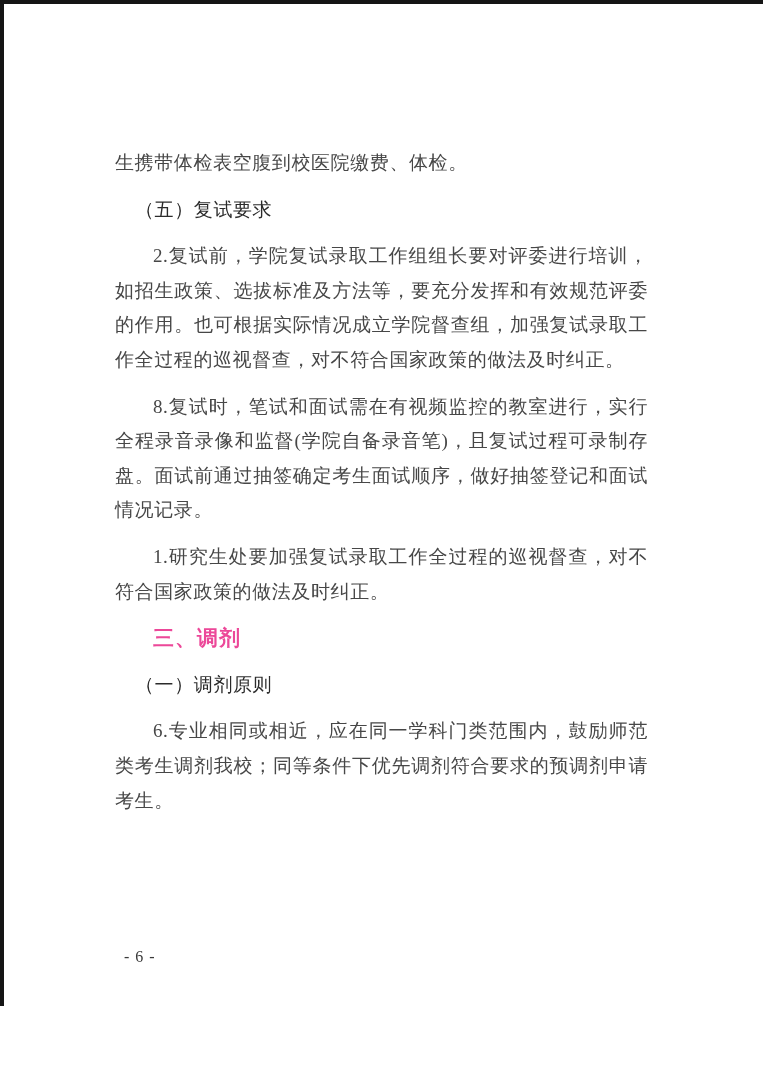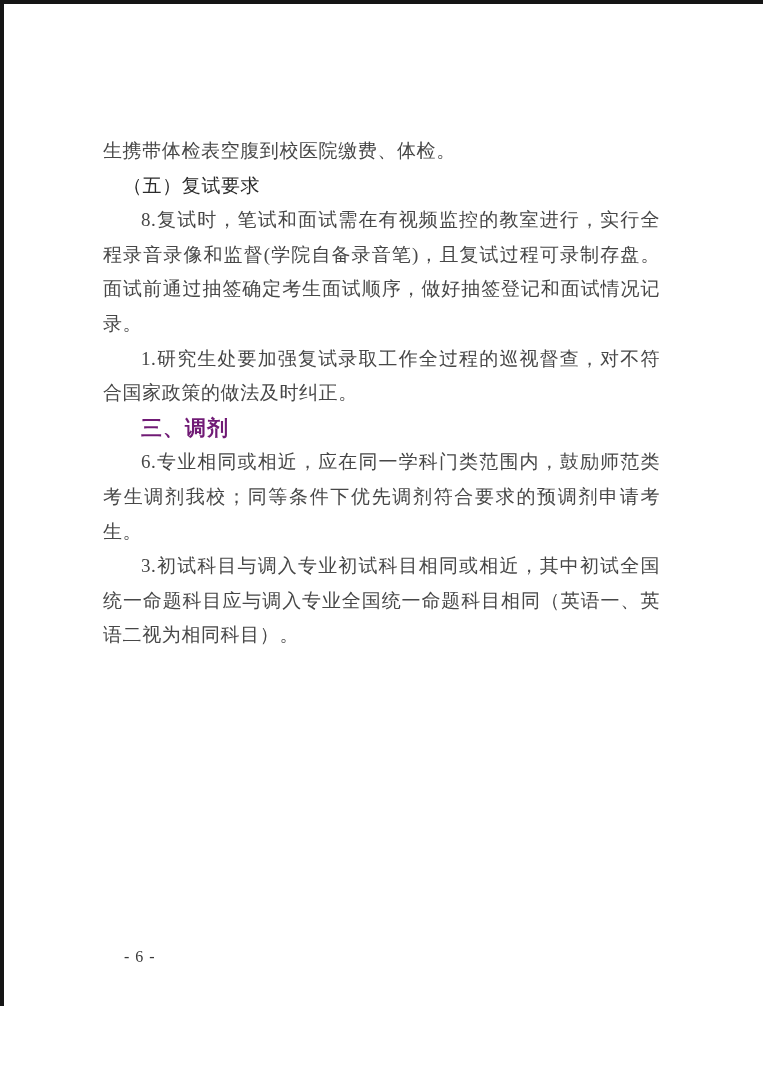--- a/index.html
+++ b/index.html
@@ -35,34 +35,34 @@
     position: absolute;
     left: 103px;
     top: 134px;
     width: 557px;
     font-size: 19px;
     line-height: 34.6px;
     letter-spacing: 0.6px;
     color: #474747;
     text-align: justify;
   }
-  .block { margin: 0; padding: 0; }
+  .block { margin: 12px; padding: 0; }
   .cont  { text-indent: 0; }
   .para  { text-indent: 38px; }
   .h2 {
     text-indent: 20px;
     font-weight: normal;
     color: #2b2b2b;
   }
   .h1 {
     text-indent: 38px;
     font-weight: bold;
     font-family: "Liberation Sans", "DejaVu Sans", sans-serif;
     font-size: 21px;
-    color: #701a75;
+    color: #ec4899;
     letter-spacing: 1px;
   }
   .page-number {
     position: absolute;
     left: 124px;
     top: 948px;
     font-size: 16px;
     letter-spacing: 1px;
     color: #3a3a3a;
     font-family: "Liberation Serif", "DejaVu Serif", serif;
@@ -71,21 +71,22 @@
 </head>
 <body>
 
 <div class="page">
   <div class="border-top"></div>
   <div class="border-left"></div>
 
   <div class="doc-content">
     <p class="block cont">生携带体检表空腹到校医院缴费、体检。</p>
     <p class="block h2">（五）复试要求</p>
+    <p class="block para">2.复试前，学院复试录取工作组组长要对评委进行培训，如招生政策、选拔标准及方法等，要充分发挥和有效规范评委的作用。也可根据实际情况成立学院督查组，加强复试录取工作全过程的巡视督查，对不符合国家政策的做法及时纠正。</p>
     <p class="block para">8.复试时，笔试和面试需在有视频监控的教室进行，实行全程录音录像和监督(学院自备录音笔)，且复试过程可录制存盘。面试前通过抽签确定考生面试顺序，做好抽签登记和面试情况记录。</p>
     <p class="block para">1.研究生处要加强复试录取工作全过程的巡视督查，对不符合国家政策的做法及时纠正。</p>
     <p class="block h1">三、调剂</p>
+    <p class="block h2">（一）调剂原则</p>
     <p class="block para">6.专业相同或相近，应在同一学科门类范围内，鼓励师范类考生调剂我校；同等条件下优先调剂符合要求的预调剂申请考生。</p>
-    <p class="block para">3.初试科目与调入专业初试科目相同或相近，其中初试全国统一命题科目应与调入专业全国统一命题科目相同（英语一、英语二视为相同科目）。</p>
   </div>
 
   <div class="page-number">- 6 -</div>
 </div>
 
 </body></html>

